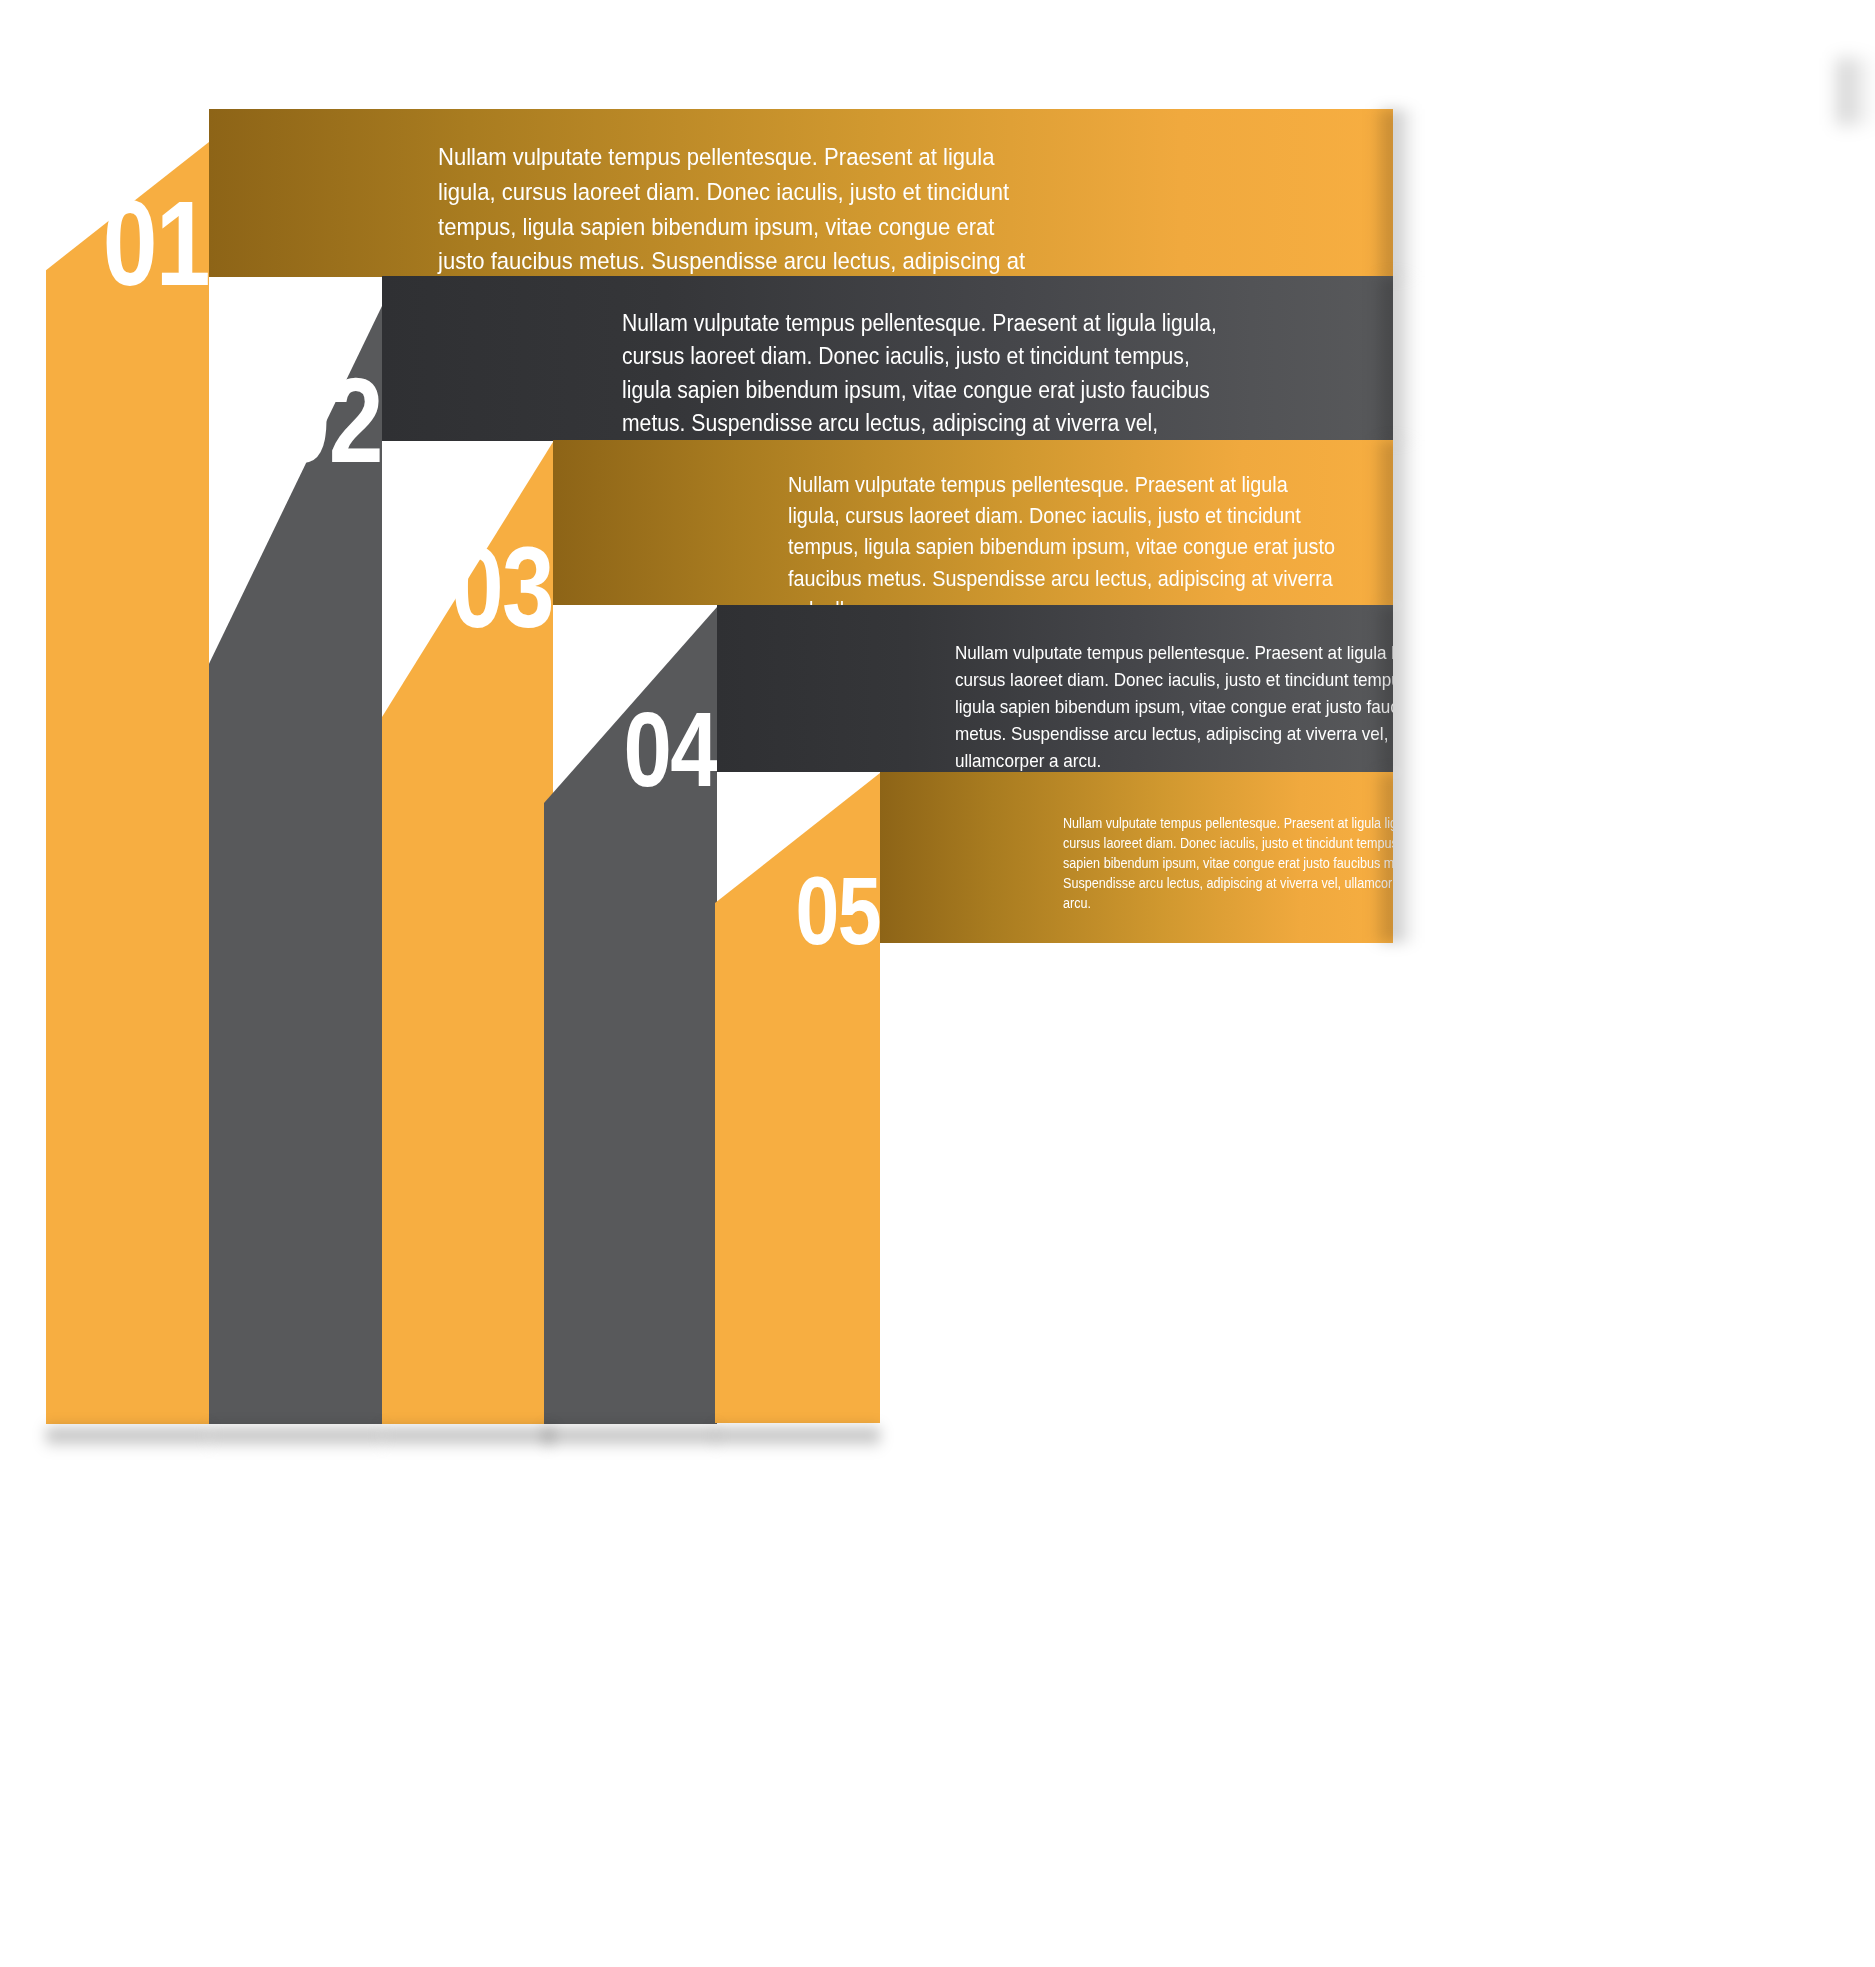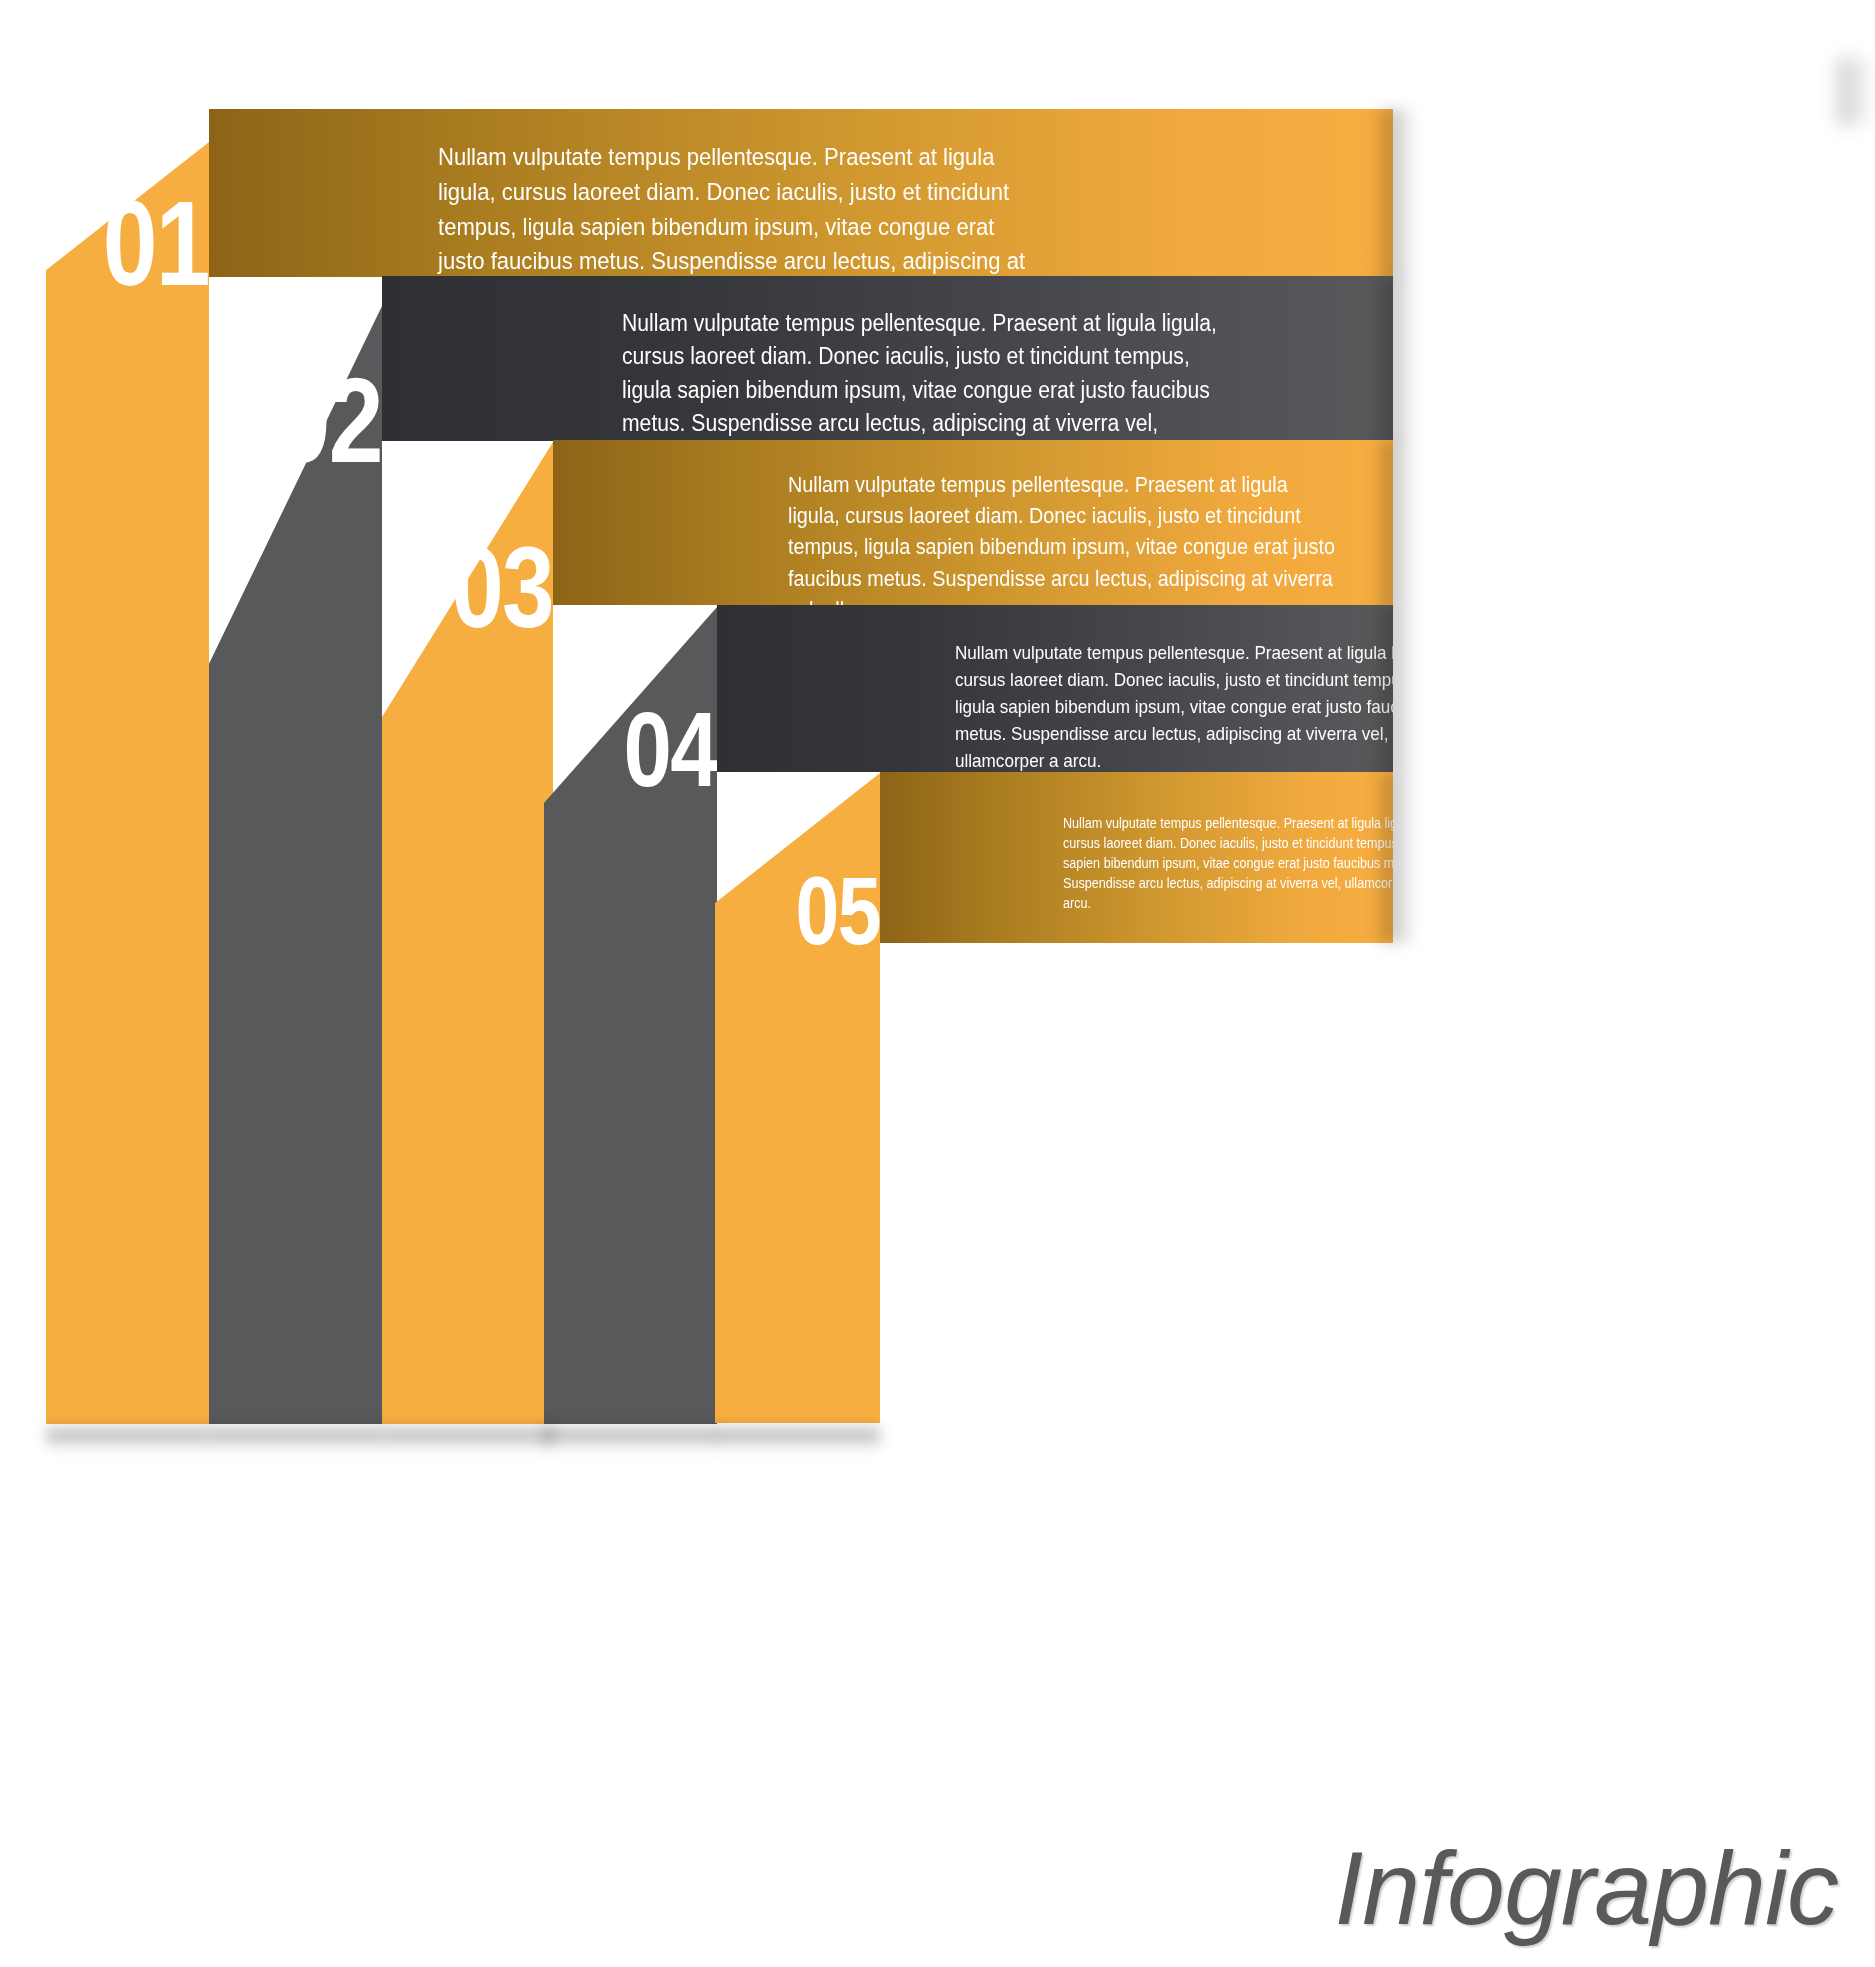--- a/index.html
+++ b/index.html
@@ -165,16 +165,15 @@
   <div class="shadow-bottom" style="left:46px; top:1424px; width:163px;"></div>
   <div class="shadow-bottom" style="left:209px; top:1424px; width:173px;"></div>
   <div class="shadow-bottom" style="left:382px; top:1424px; width:171px;"></div>
   <div class="shadow-bottom" style="left:544px; top:1424px; width:173px;"></div>
   <div class="shadow-bottom" style="left:715px; top:1424px; width:165px;"></div>
 
   <div style="position:absolute; right:0; top:58px; width:38px; height:67px;
               background:linear-gradient(to left, rgba(0,0,0,0.0), rgba(0,0,0,0.20));
               filter: blur(8.6px);"></div>
 
-  <div class="brand-title">Infographic</div>
 
 </div>
 
 
 </body></html>

